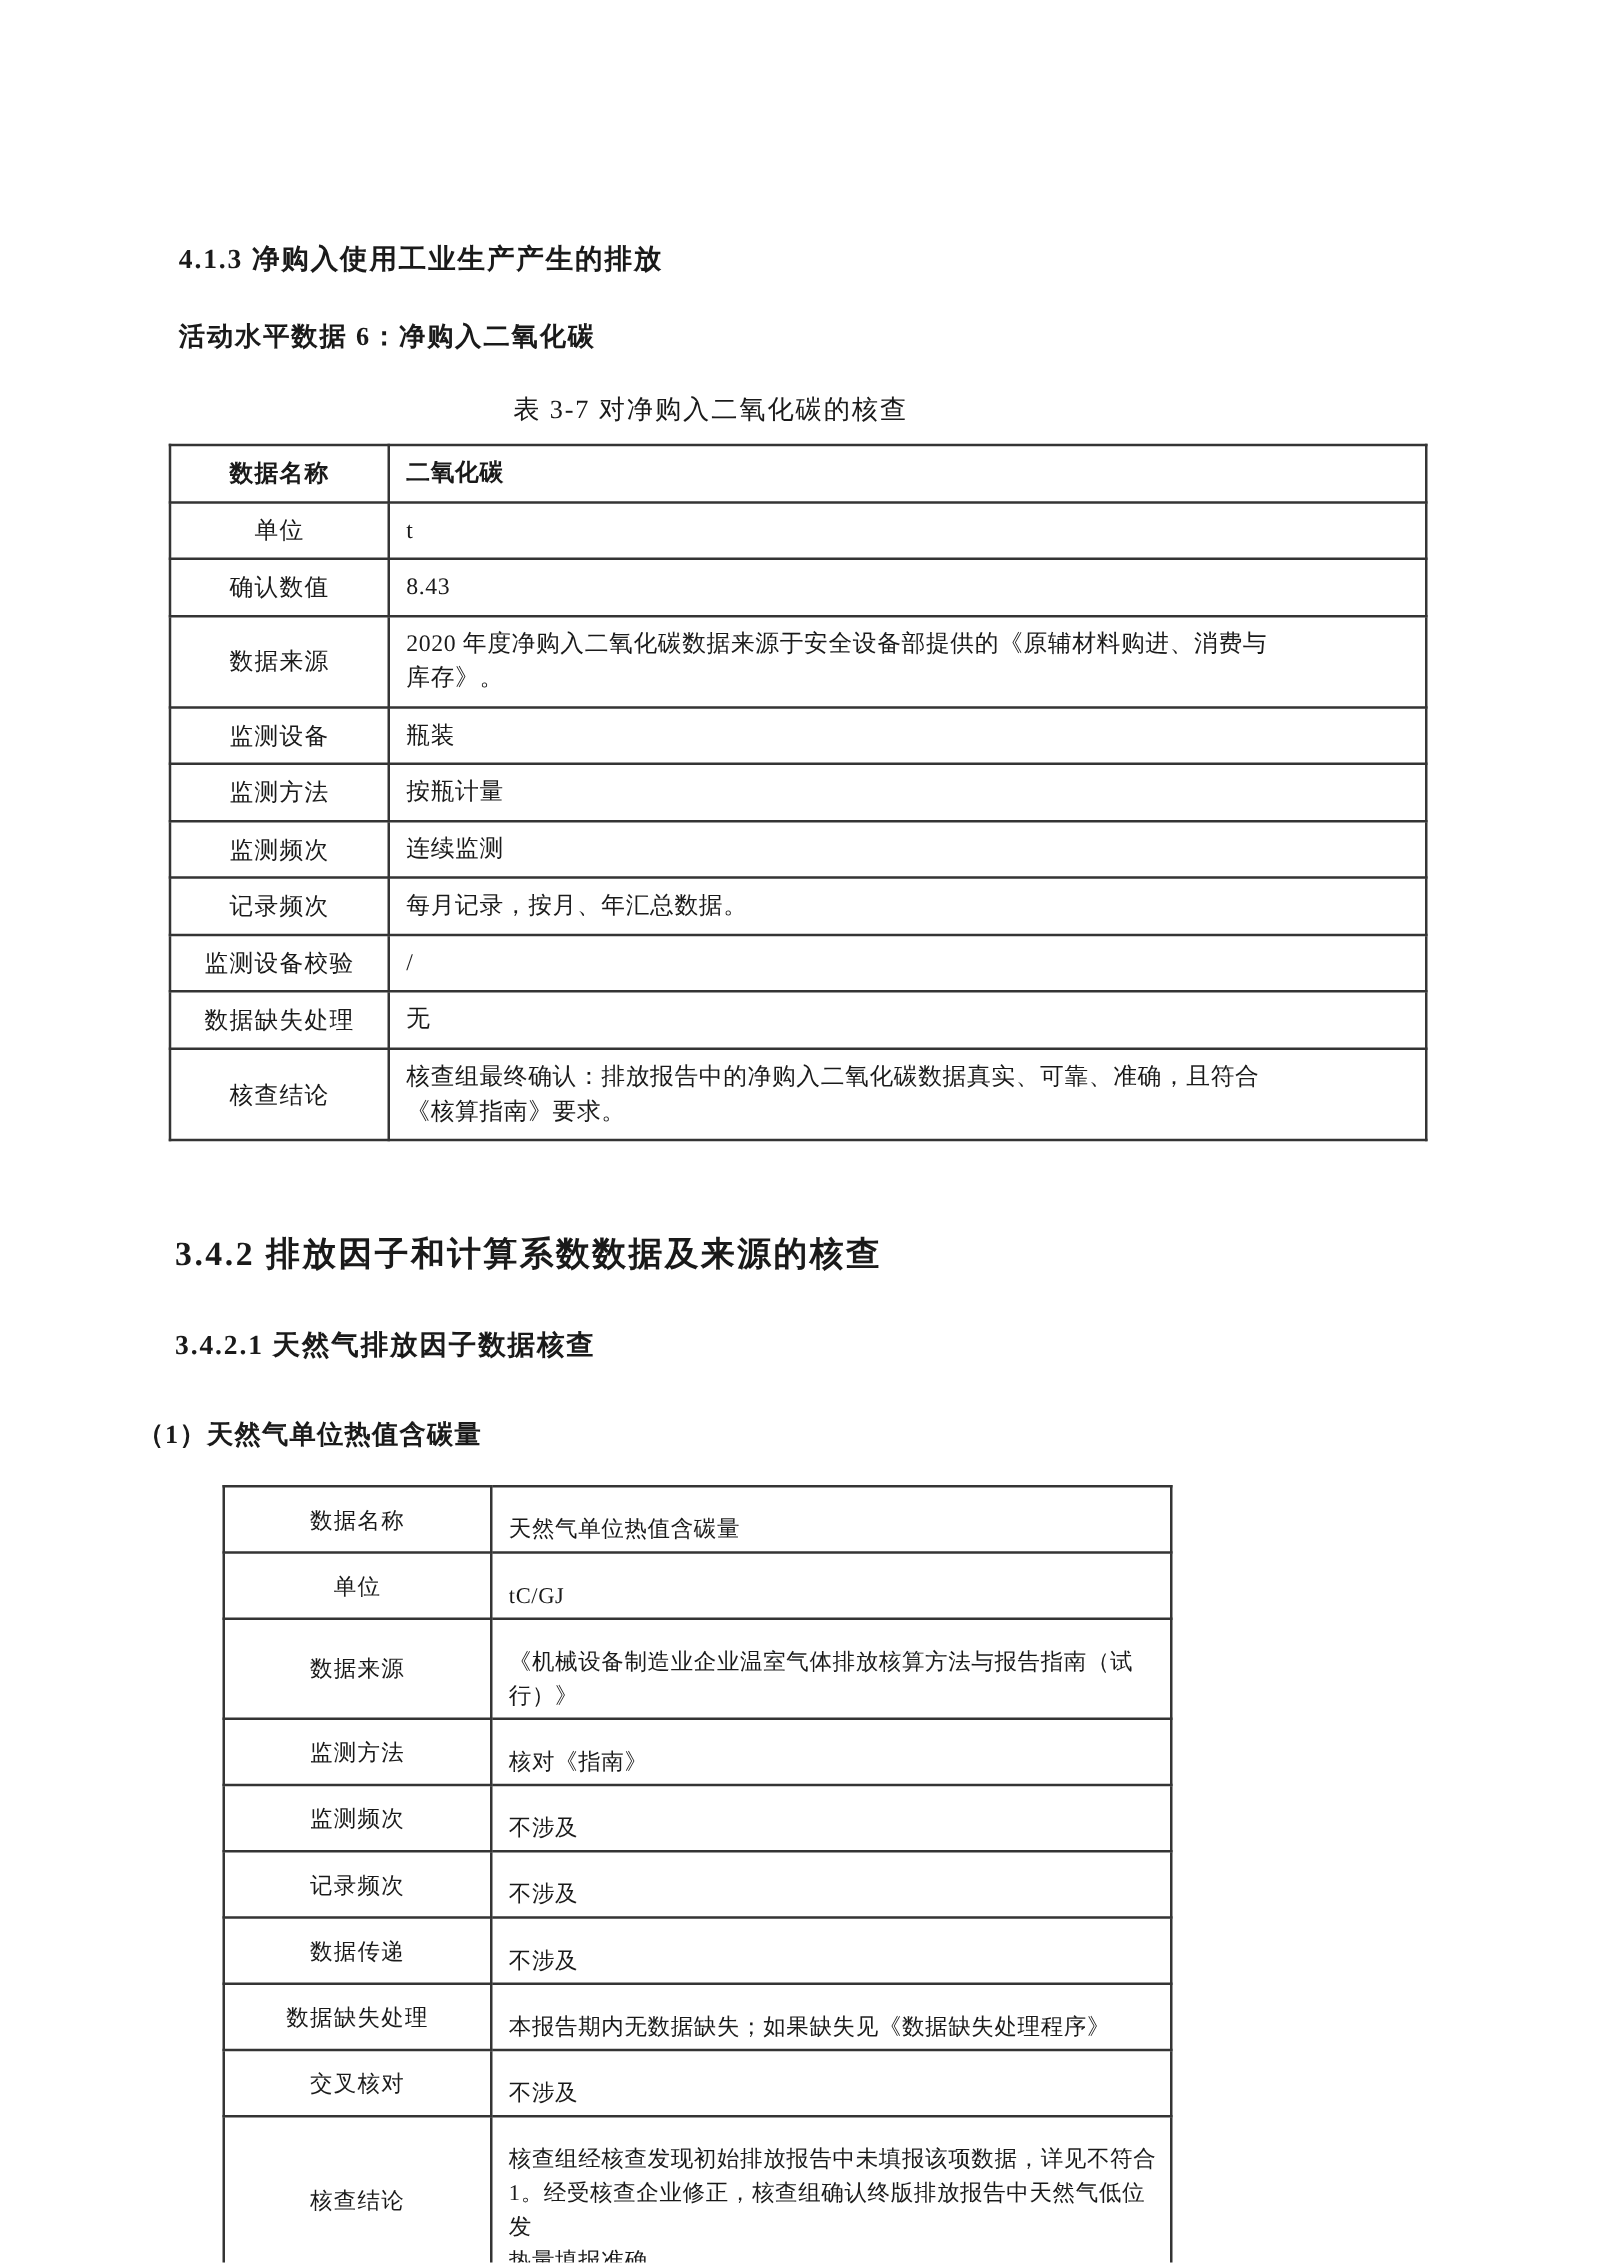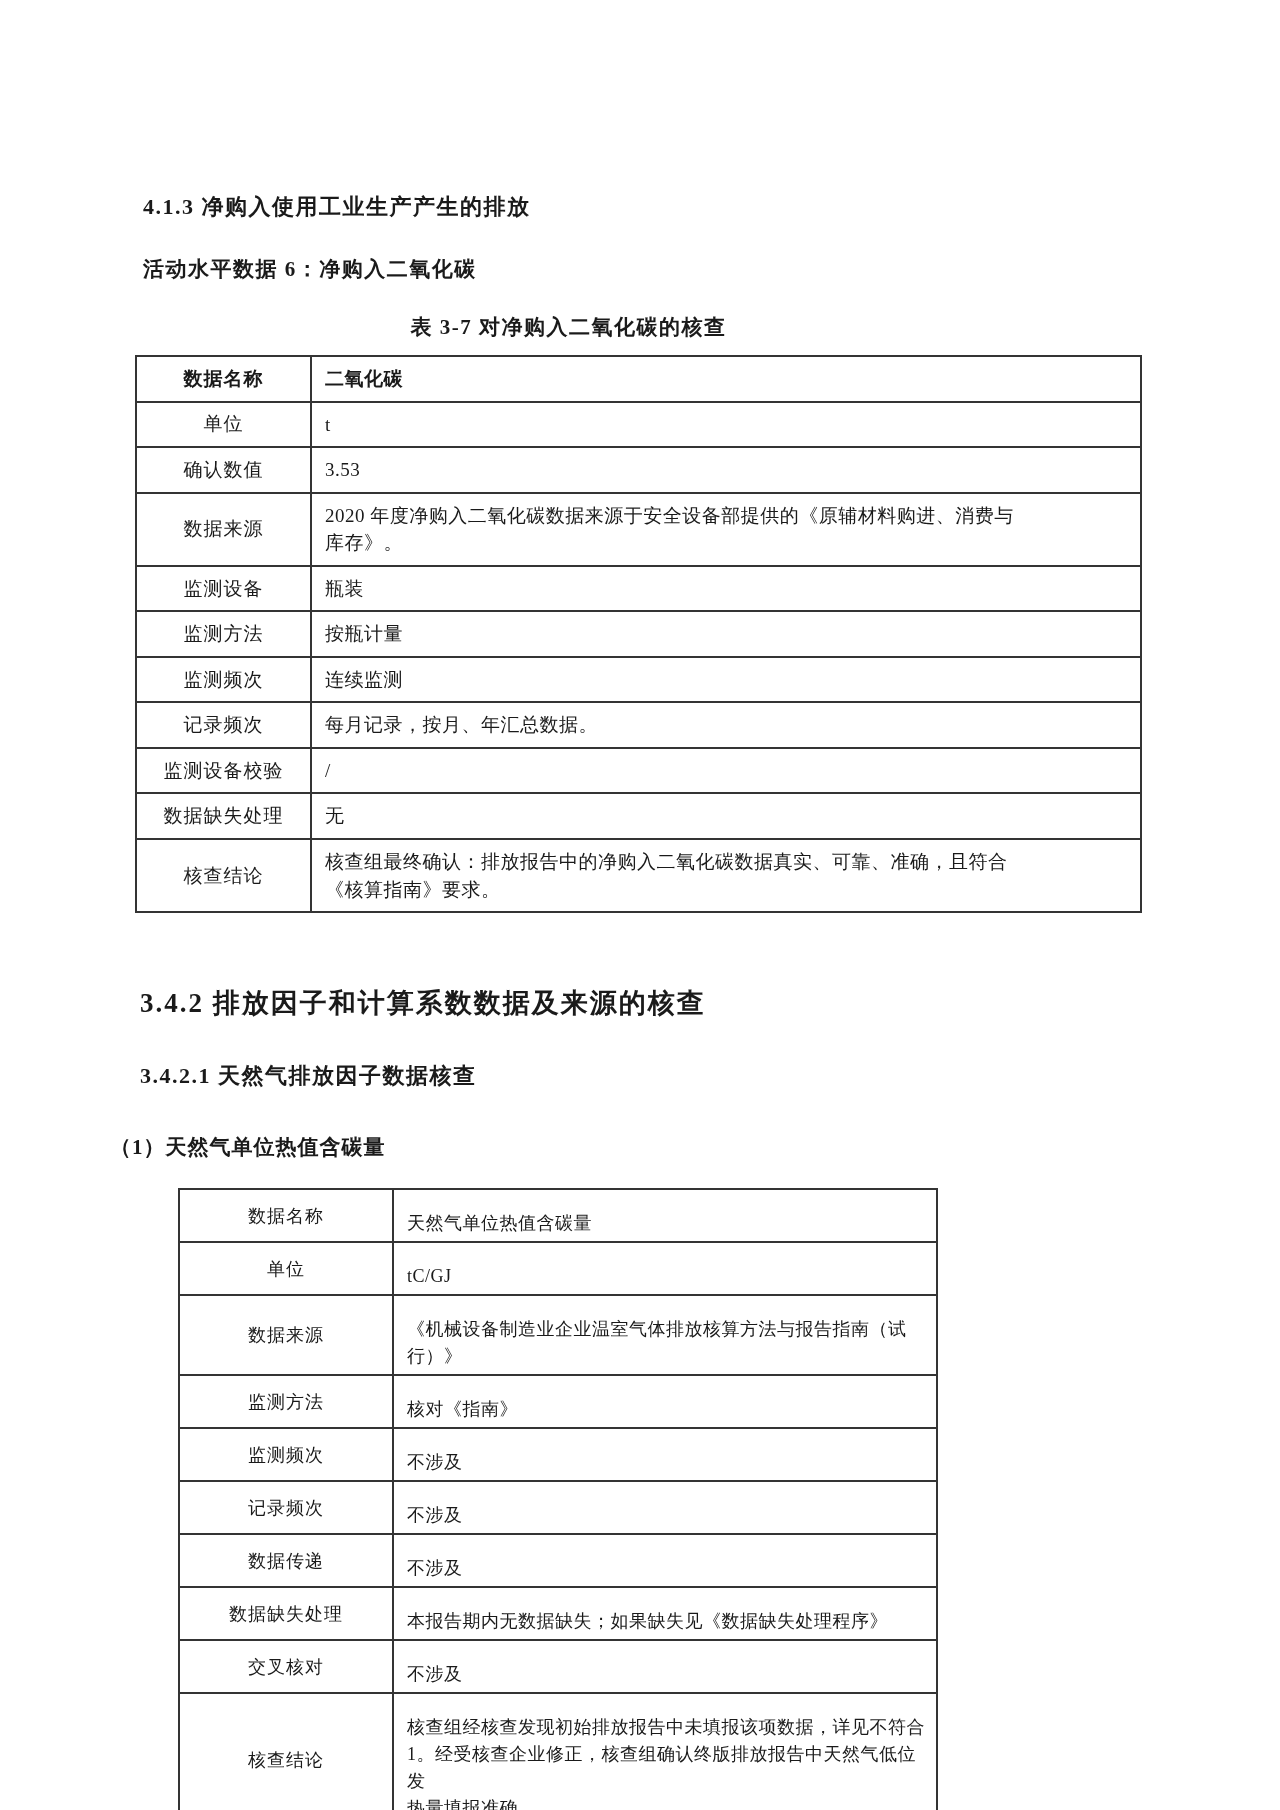--- a/index.html
+++ b/index.html
@@ -27,21 +27,21 @@
     margin: 33px 0 0 143px;
     font-size: 21px;
     font-weight: 700;
     letter-spacing: 1.5px;
   }
   .caption-row {
     width: 1007px;
     margin: 30px 0 0 135px;
     text-align: center;
     font-size: 21px;
-    font-weight: 700;
+    font-weight: 400;
     letter-spacing: 1.5px;
   }
   .caption-row .caption-inner { position: relative; left: -70px; }
 
   table.t1 {
     border-collapse: collapse;
     table-layout: fixed;
     width: 1007px;
     margin: 14px 0 0 135px;
     font-size: 19px;
@@ -126,21 +126,21 @@
         <tr class="hdr">
       <td class="lbl">数据名称</td>
       <td class="val">二氧化碳</td>
     </tr>
     <tr>
       <td class="lbl">单位</td>
       <td class="val">t</td>
     </tr>
     <tr>
       <td class="lbl">确认数值</td>
-      <td class="val">3.53</td>
+      <td class="val">8.43</td>
     </tr>
     <tr>
       <td class="lbl">数据来源</td>
       <td class="val">2020 年度净购入二氧化碳数据来源于安全设备部提供的《原辅材料购进、消费与
 库存》。</td>
     </tr>
     <tr>
       <td class="lbl">监测设备</td>
       <td class="val">瓶装</td>
     </tr>

